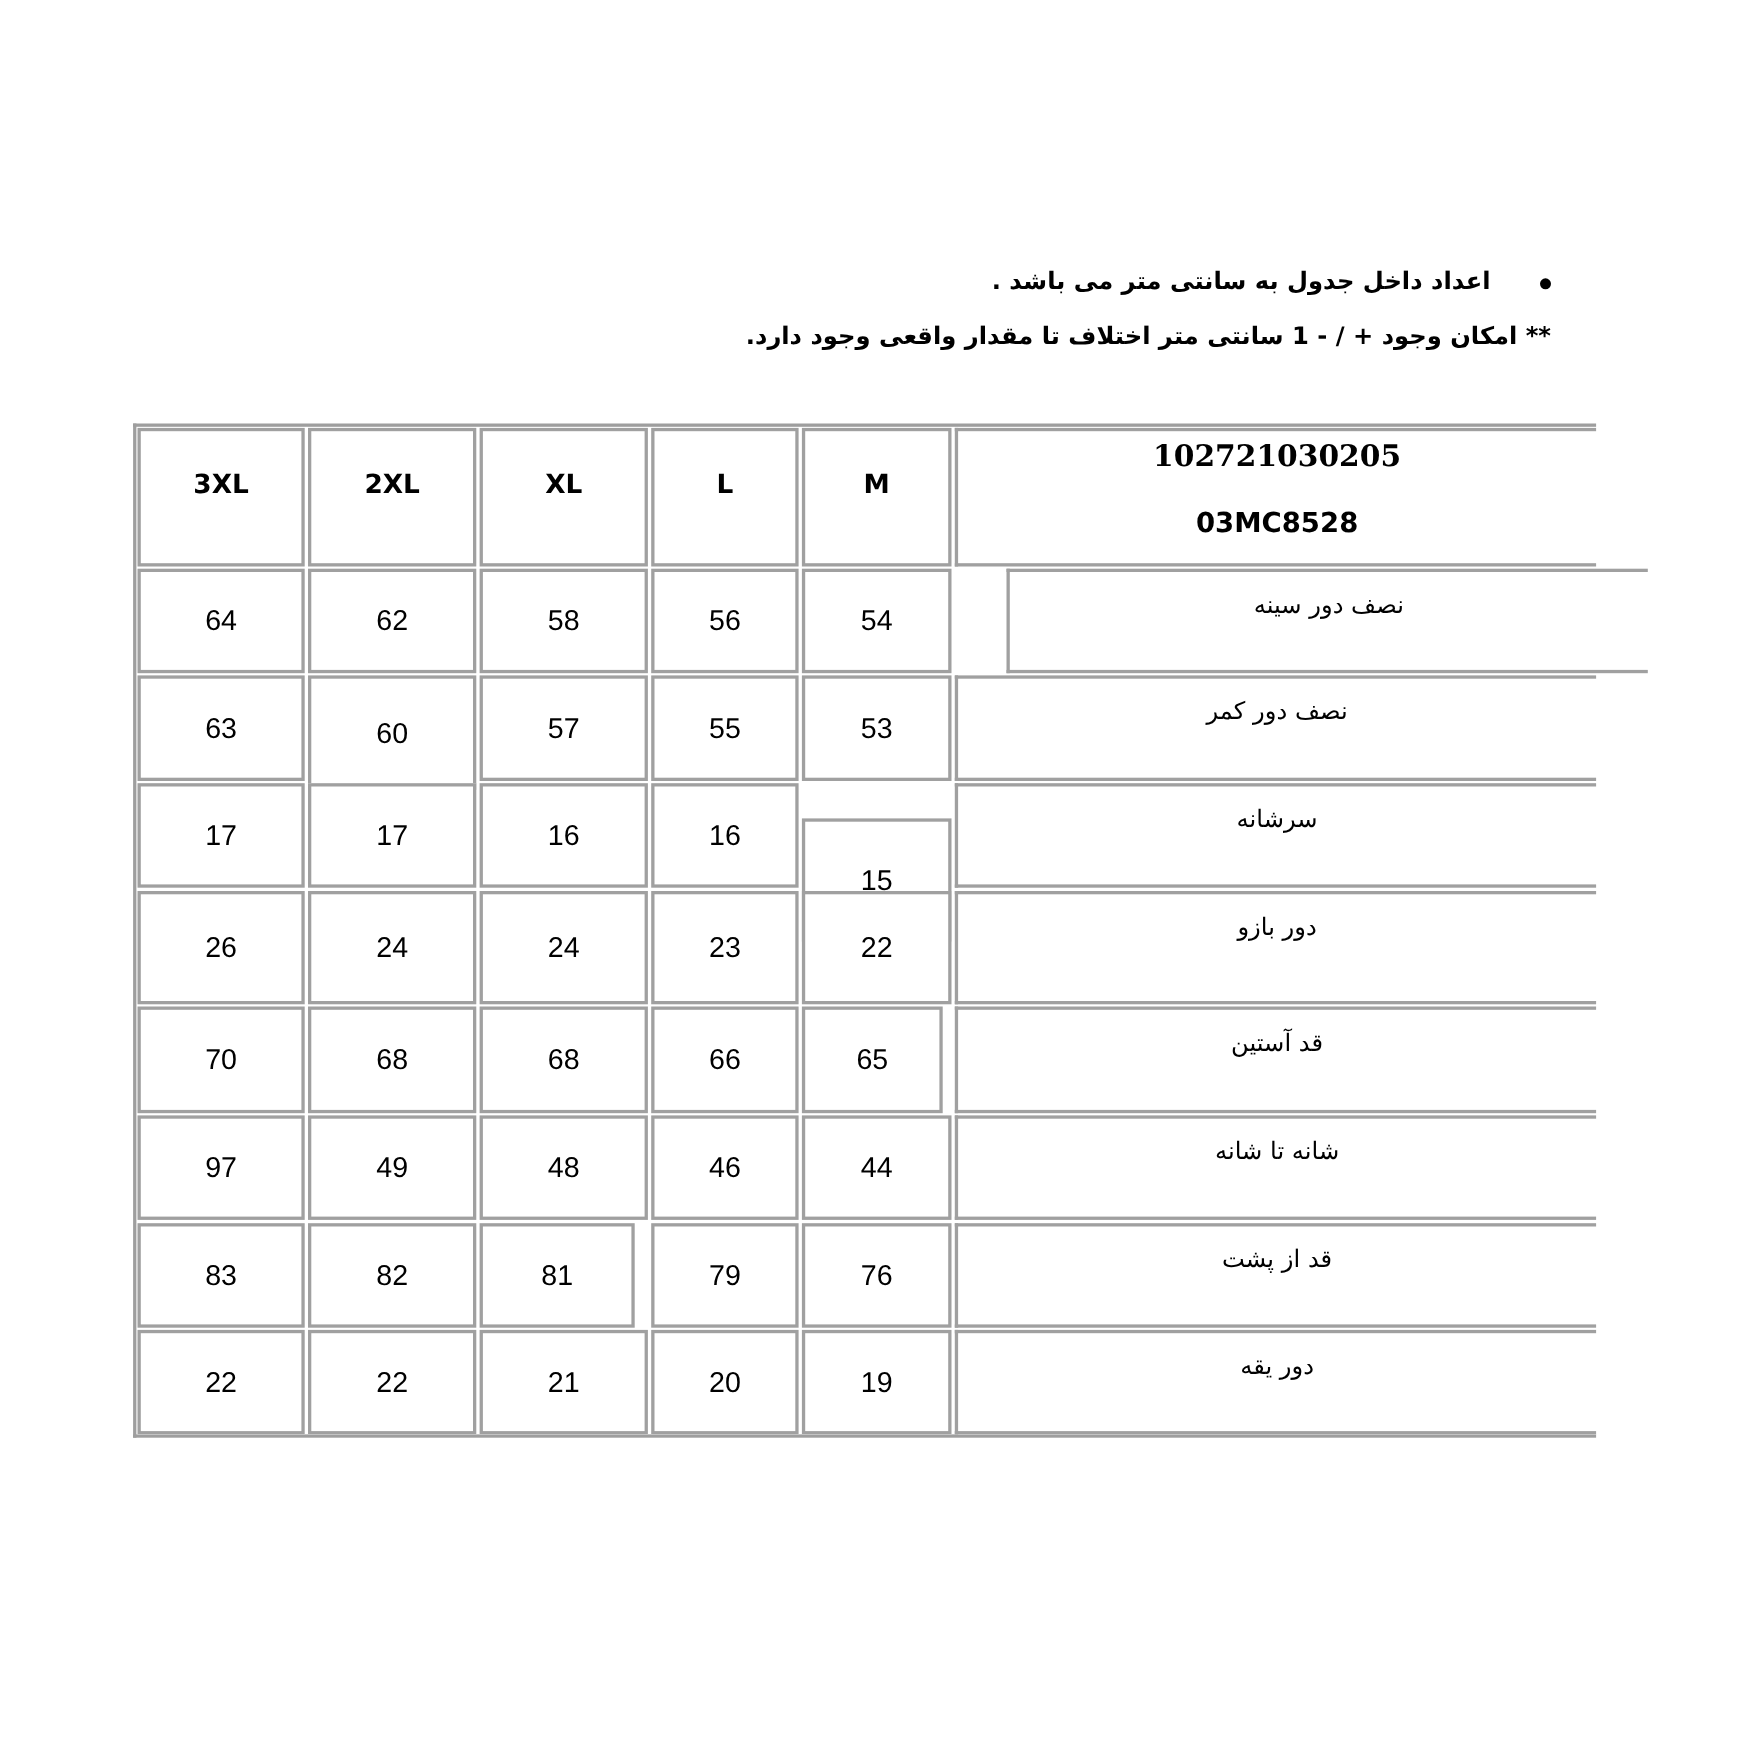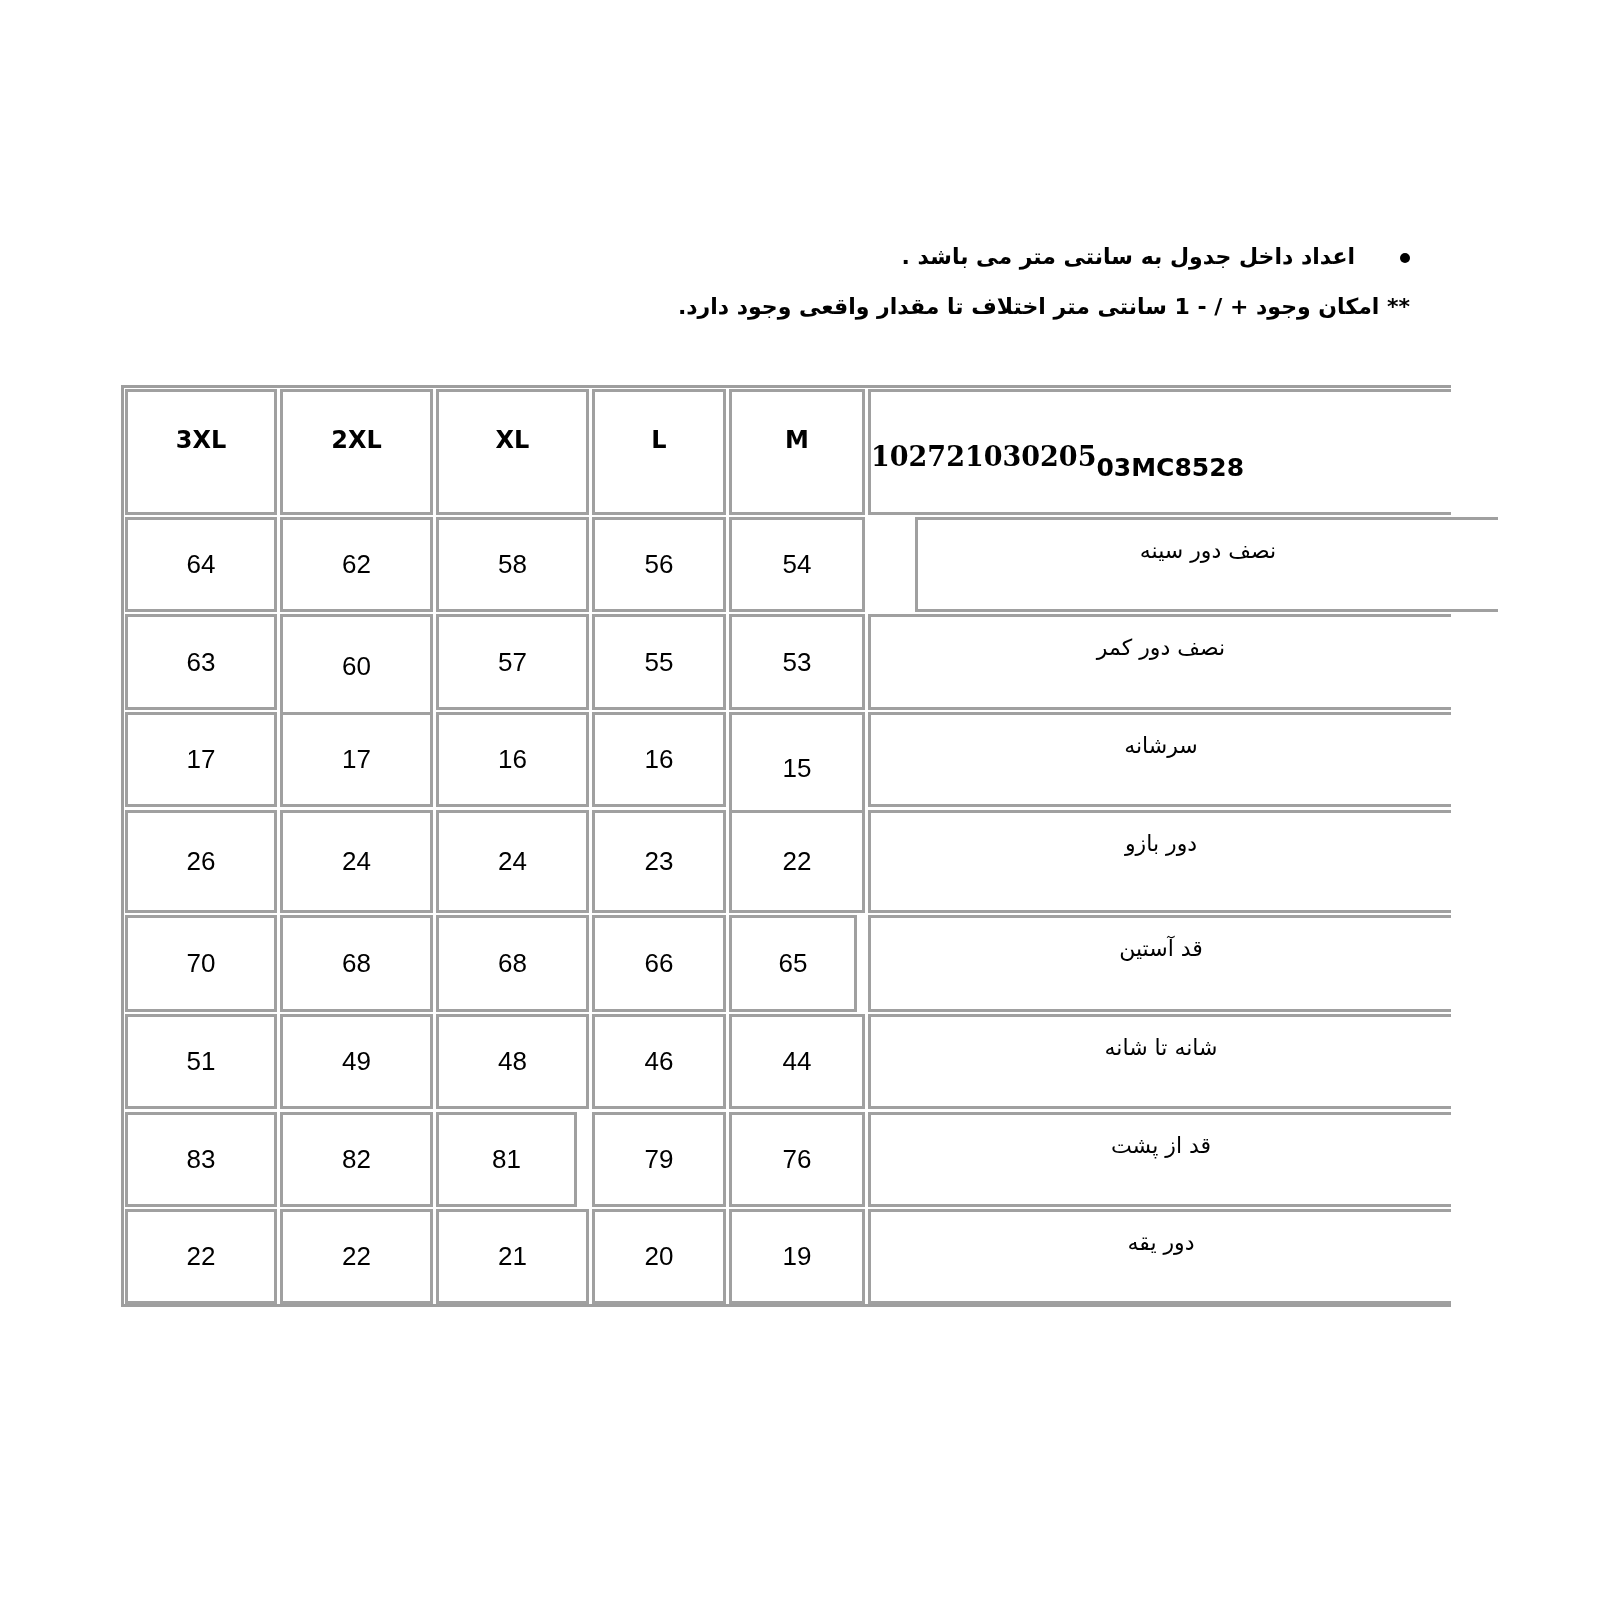--- a/index.html
+++ b/index.html
@@ -13,21 +13,21 @@
             border-radius: 50%; background: #000; }
   .frame { position: absolute; left: 121px; top: 385px; width: 1330px; height: 922px;
            border-top: 3px solid #9e9e9e; border-left: 3px solid #9e9e9e;
            border-bottom: 3px solid #9e9e9e; box-sizing: border-box; }
   .cell { position: absolute; box-sizing: border-box; border: 3px solid #a0a0a0;
           display: flex; align-items: center; justify-content: center; background: #fff; }
   .cell.open-right { border-right: none; }
   .num { font-family: "Liberation Sans", sans-serif; font-size: 26px; }
   .size { font-family: "DejaVu Sans", sans-serif; font-weight: bold; font-size: 24px; }
   .label { direction: rtl; font-family: "DejaVu Sans", sans-serif; font-size: 22px; }
-  .head-id { flex-direction: row; justify-content: flex-start; }
+  .head-id { flex-direction: column; justify-content: flex-start; }
   .code1 { font-family: "DejaVu Serif", serif; font-weight: bold; font-size: 27px; margin-top: 8px; }
   .code2 { font-family: "DejaVu Sans", sans-serif; font-weight: bold; font-size: 25px; margin-top: 30px; }
 </style>
 </head>
 <body>
 
 <div>
   <span class="bullet"></span>
   <div class="note note1">اعداد داخل جدول به سانتی متر می باشد .</div>
   <div class="note note2">** امکان وجود + / - 1 سانتی متر اختلاف تا مقدار واقعی وجود دارد.</div>
@@ -94,21 +94,21 @@
       </div>
       <div class="cell " style="left: 280px; top: 712px; width: 153px; height: 95px;">
         <span class="num">17</span>
       </div>
       <div class="cell " style="left: 436px; top: 712px; width: 153px; height: 95px;">
         <span class="num">16</span>
       </div>
       <div class="cell " style="left: 592px; top: 712px; width: 134px; height: 95px;">
         <span class="num">16</span>
       </div>
-      <div class="cell " style="left: 729px; top: 712px; width: 136px; height: 112px;">
+      <div class="cell " style="left: 729px; top: 744px; width: 136px; height: 112px;">
         <span class="num">15</span>
       </div>
       <div class="cell open-right" style="left: 868px; top: 712px; width: 583px; height: 95px; align-items: flex-start; padding-top: 18px;">
         <span class="label">سرشانه</span>
       </div>
       <div class="cell " style="left: 125px; top: 810px; width: 152px; height: 103px;">
         <span class="num">26</span>
       </div>
       <div class="cell " style="left: 280px; top: 810px; width: 153px; height: 103px;">
         <span class="num">24</span>
@@ -137,21 +137,21 @@
       <div class="cell " style="left: 592px; top: 915px; width: 134px; height: 97px;">
         <span class="num">66</span>
       </div>
       <div class="cell " style="left: 729px; top: 915px; width: 128px; height: 97px;">
         <span class="num">65</span>
       </div>
       <div class="cell open-right" style="left: 868px; top: 915px; width: 583px; height: 97px; align-items: flex-start; padding-top: 18px;">
         <span class="label">قد آستین</span>
       </div>
       <div class="cell " style="left: 125px; top: 1014px; width: 152px; height: 95px;">
-        <span class="num">51</span>
+        <span class="num">97</span>
       </div>
       <div class="cell " style="left: 280px; top: 1014px; width: 153px; height: 95px;">
         <span class="num">49</span>
       </div>
       <div class="cell " style="left: 436px; top: 1014px; width: 153px; height: 95px;">
         <span class="num">48</span>
       </div>
       <div class="cell " style="left: 592px; top: 1014px; width: 134px; height: 95px;">
         <span class="num">46</span>
       </div>

